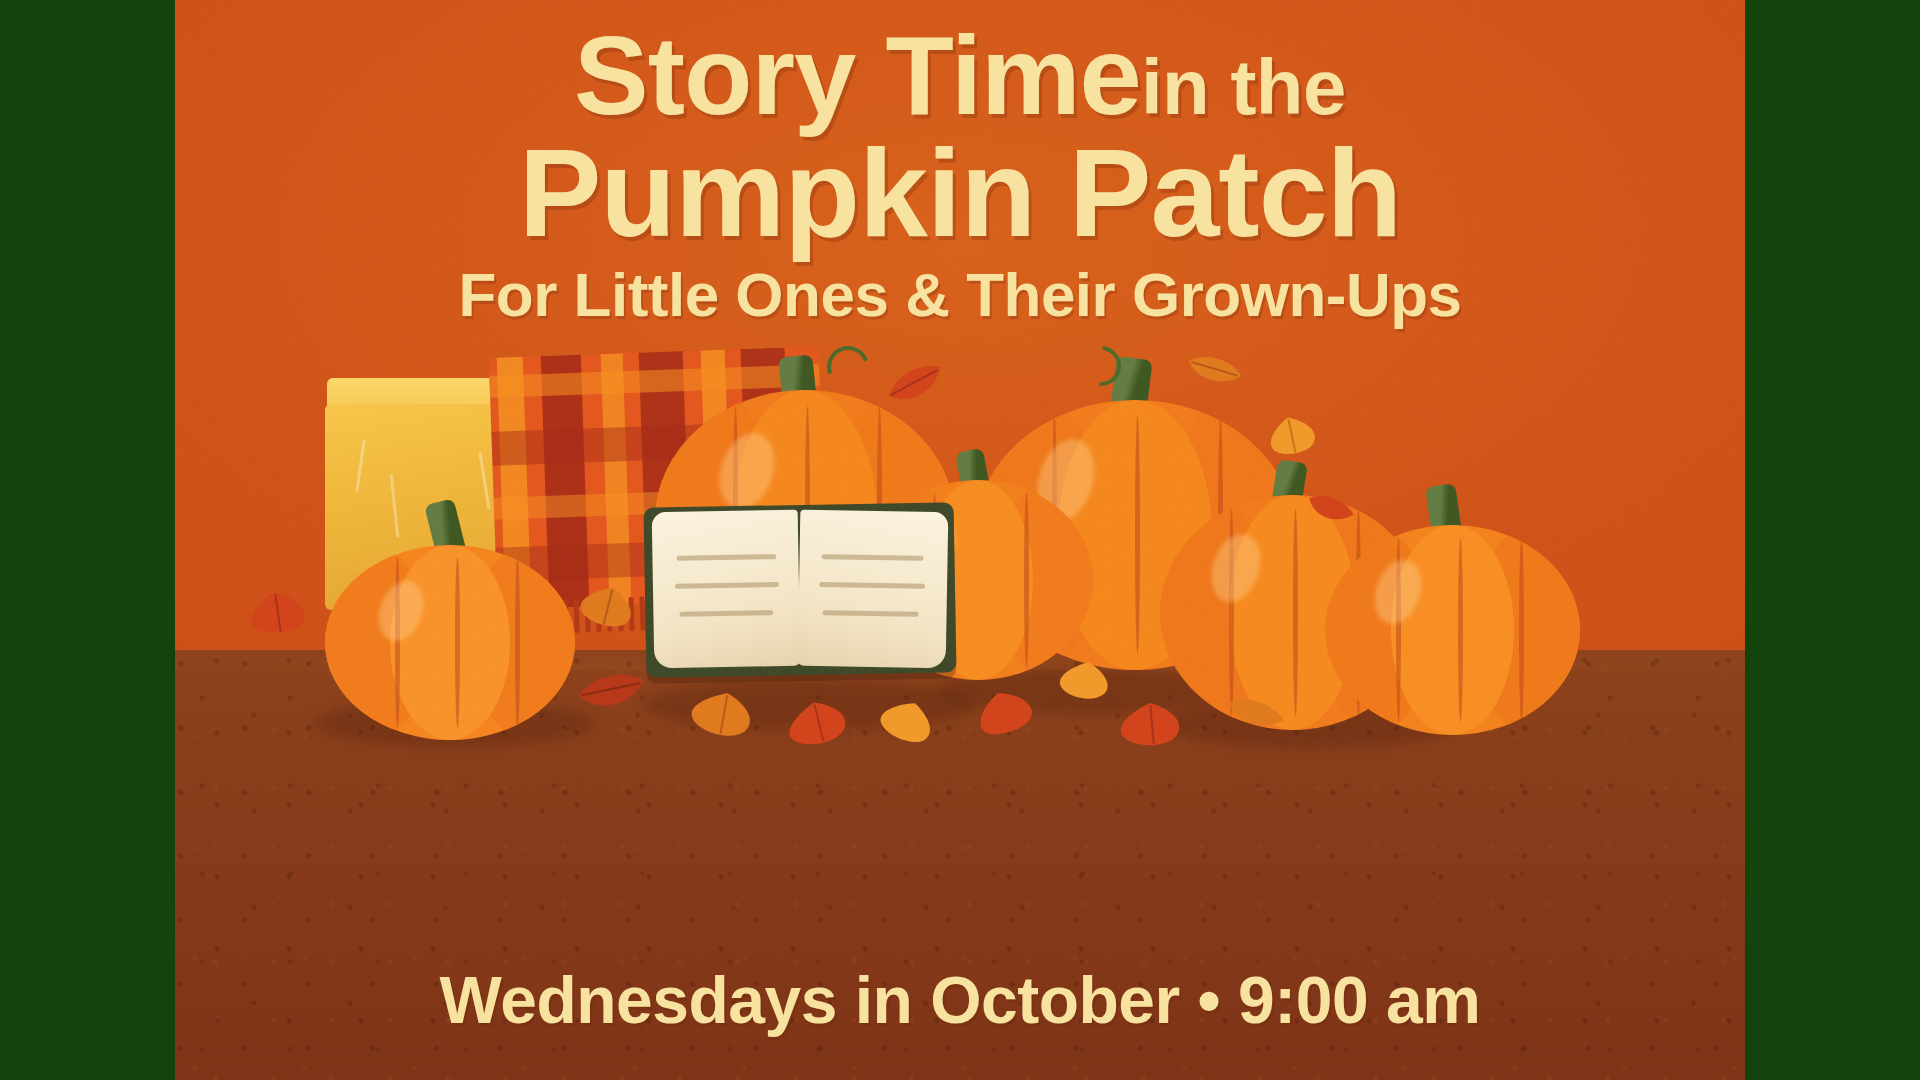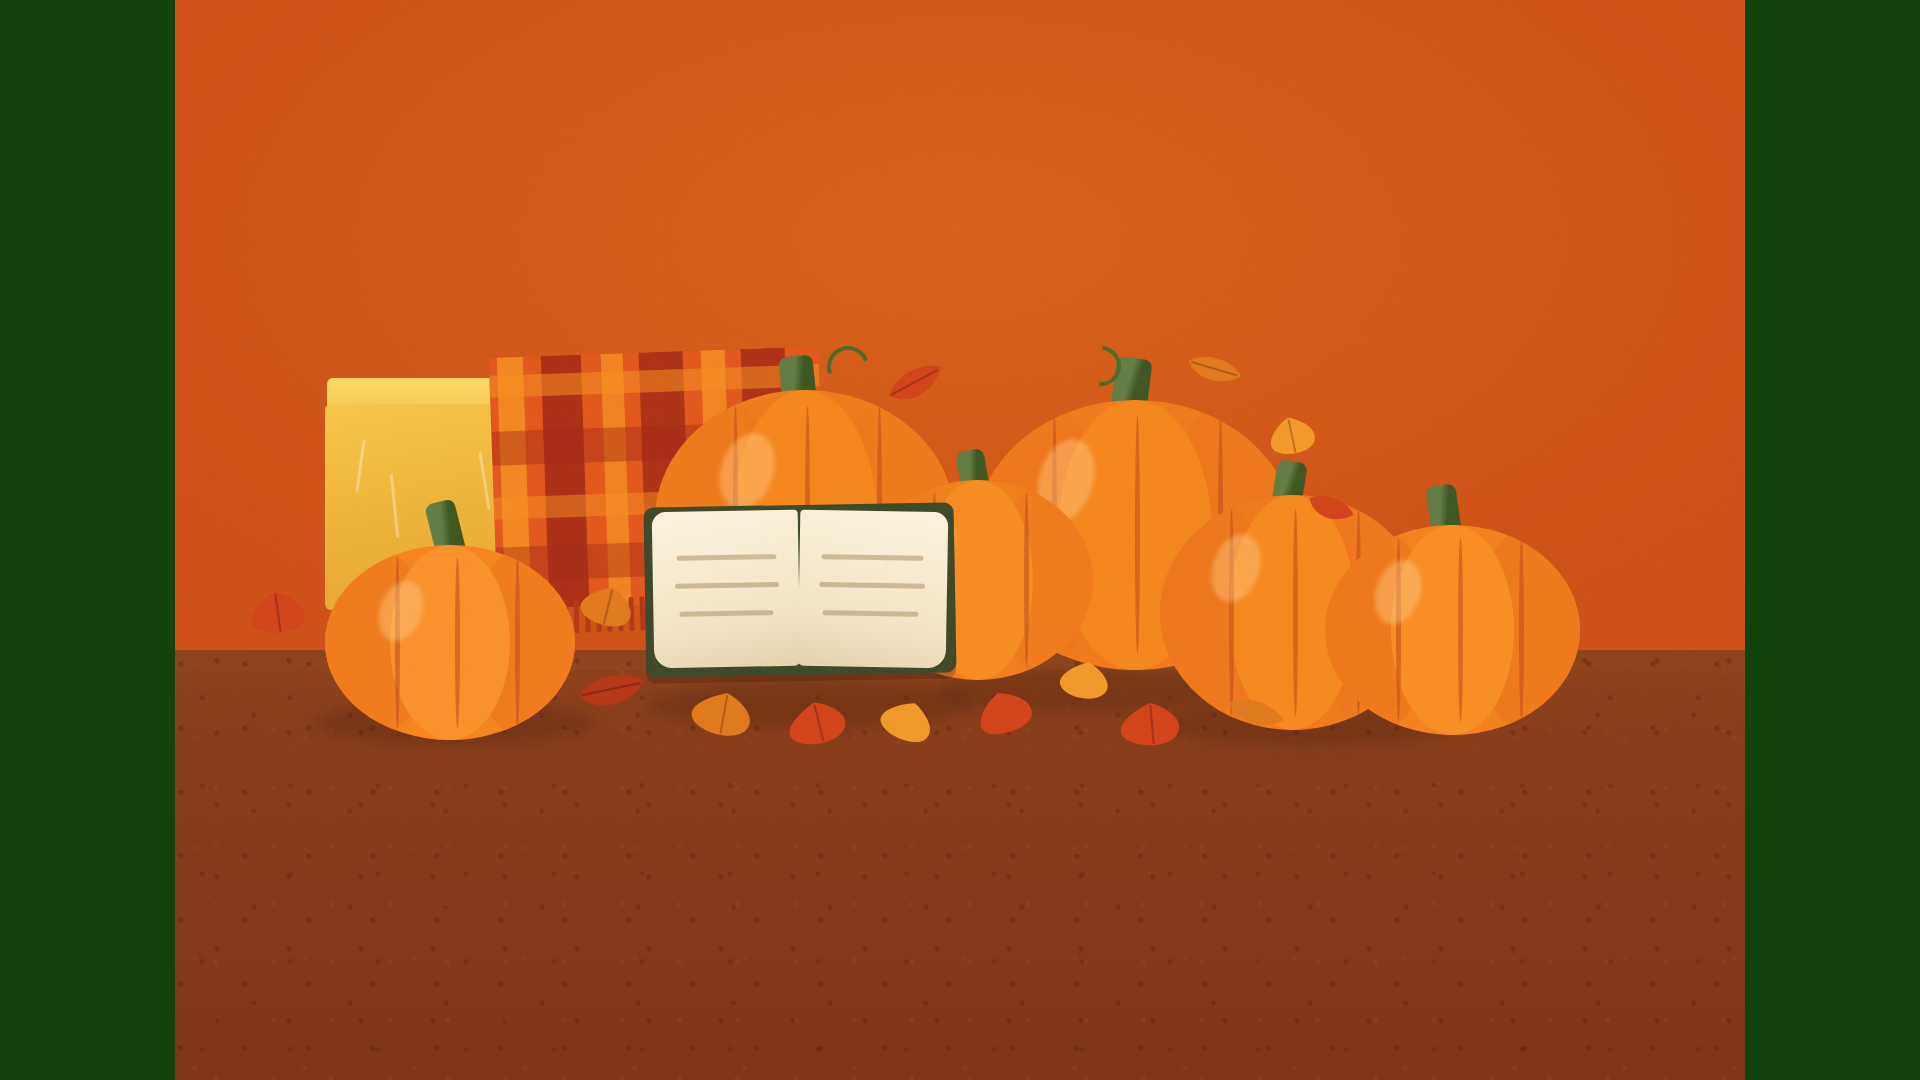--- a/index.html
+++ b/index.html
@@ -386,18 +386,26 @@
       </div>
       <div class="leaf" style="left:1050px;top:695px;width:60px;height:40px;transform:rotate(26deg);">
         <svg class="lf" viewBox="0 0 60 40">
             <path d="M2 20 C16 3 44 3 58 12 C44 32 16 34 2 20 Z" fill="#e07a1e"></path>
           </svg>
       </div>
     </div>
 
     <div class="grain"></div>
 
+    <div class="title-wrap">
+      <div class="line1">
+        <span>Story Time</span><span class="small">in the</span>
+      </div>
+      <div class="line2">Pumpkin Patch</div>
+      <div class="subtitle">For Little Ones &amp; Their Grown-Ups</div>
+    </div>
 
     <div class="footer">
+      <div class="when">Wednesdays in October • 9:00 am</div>
     </div>
 
   </div>
 </div>
 
 </body></html>

